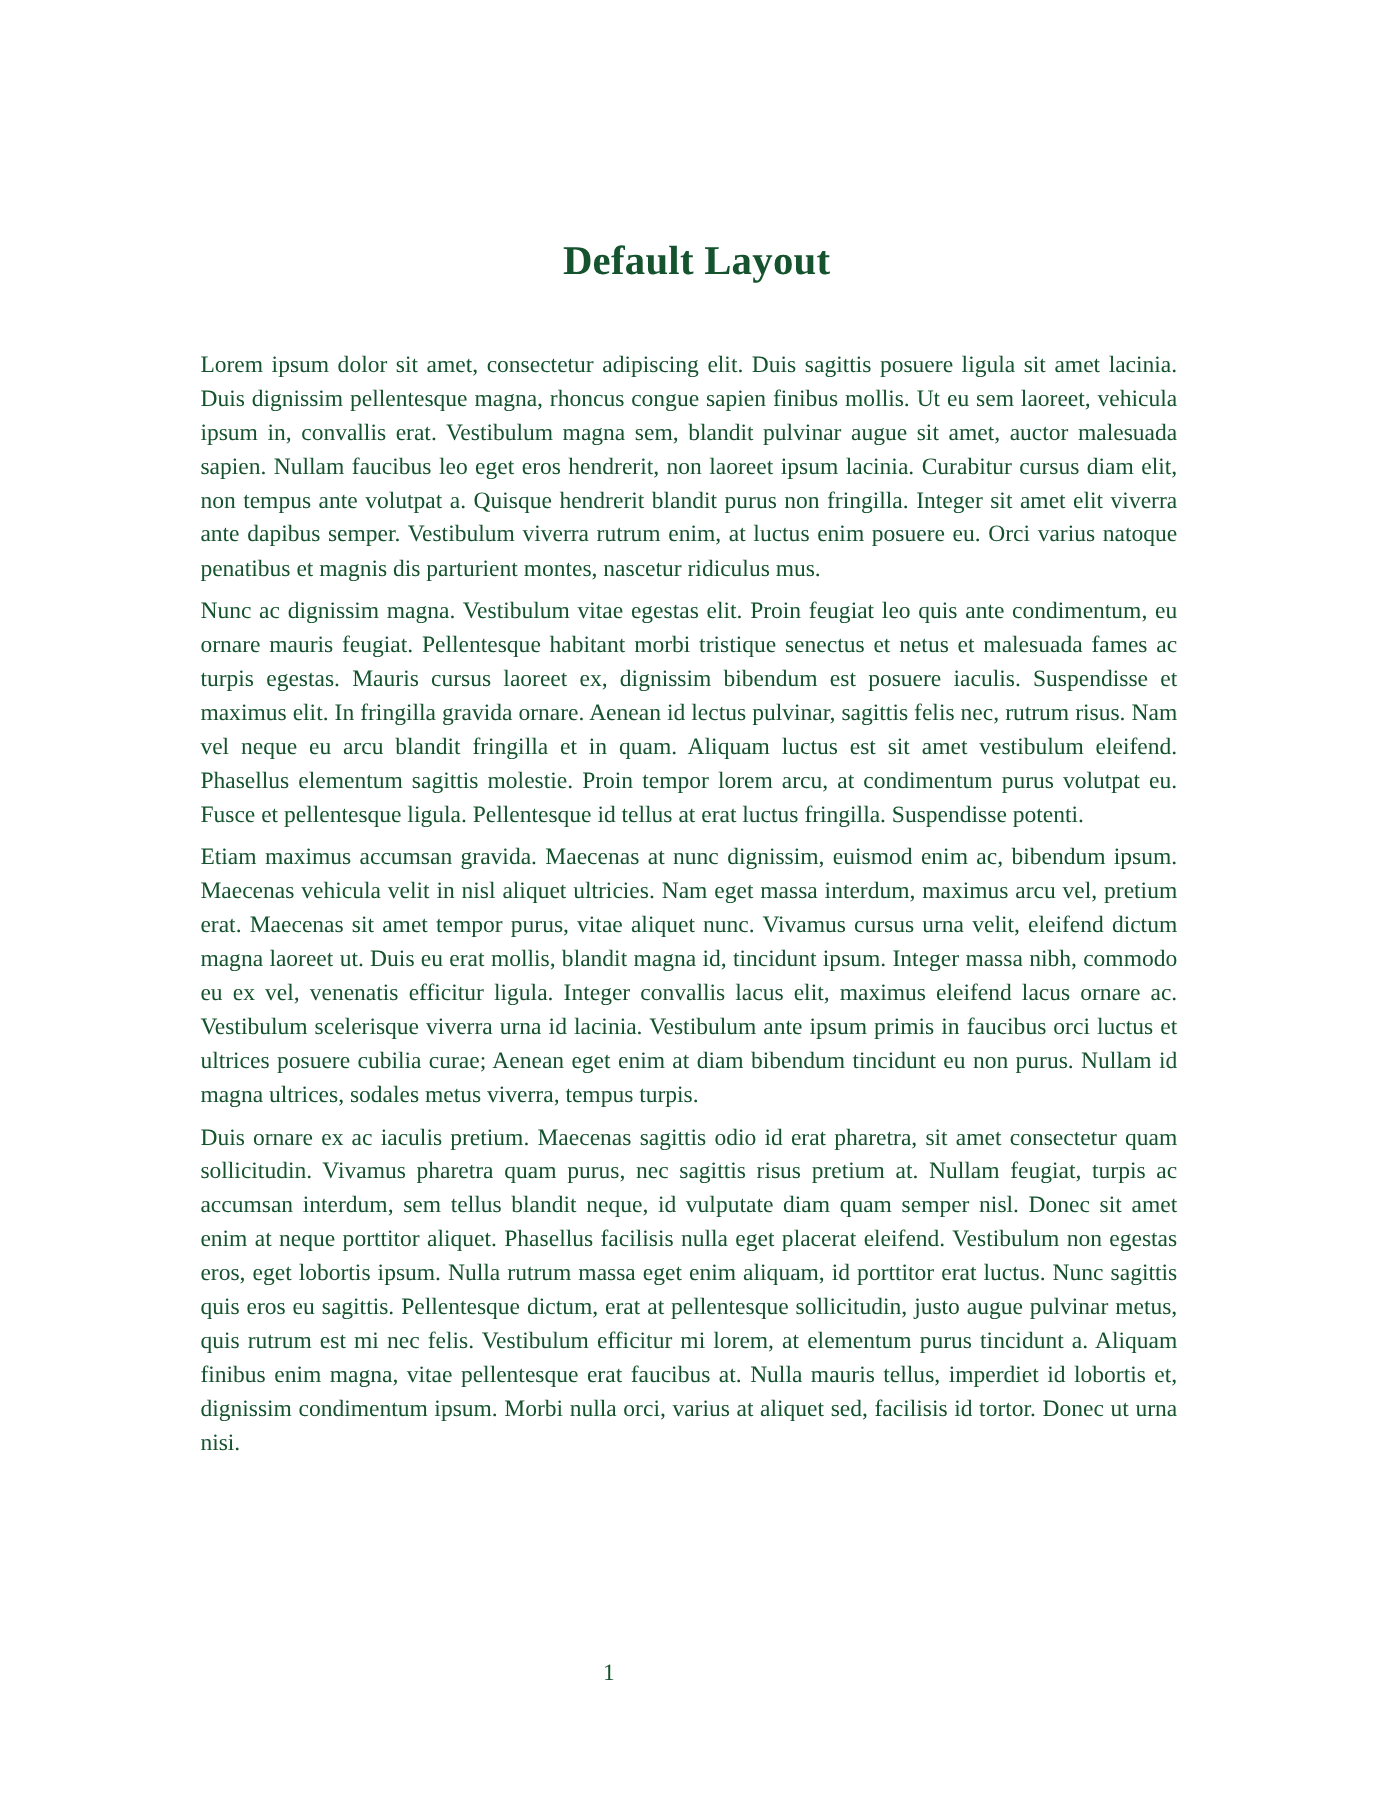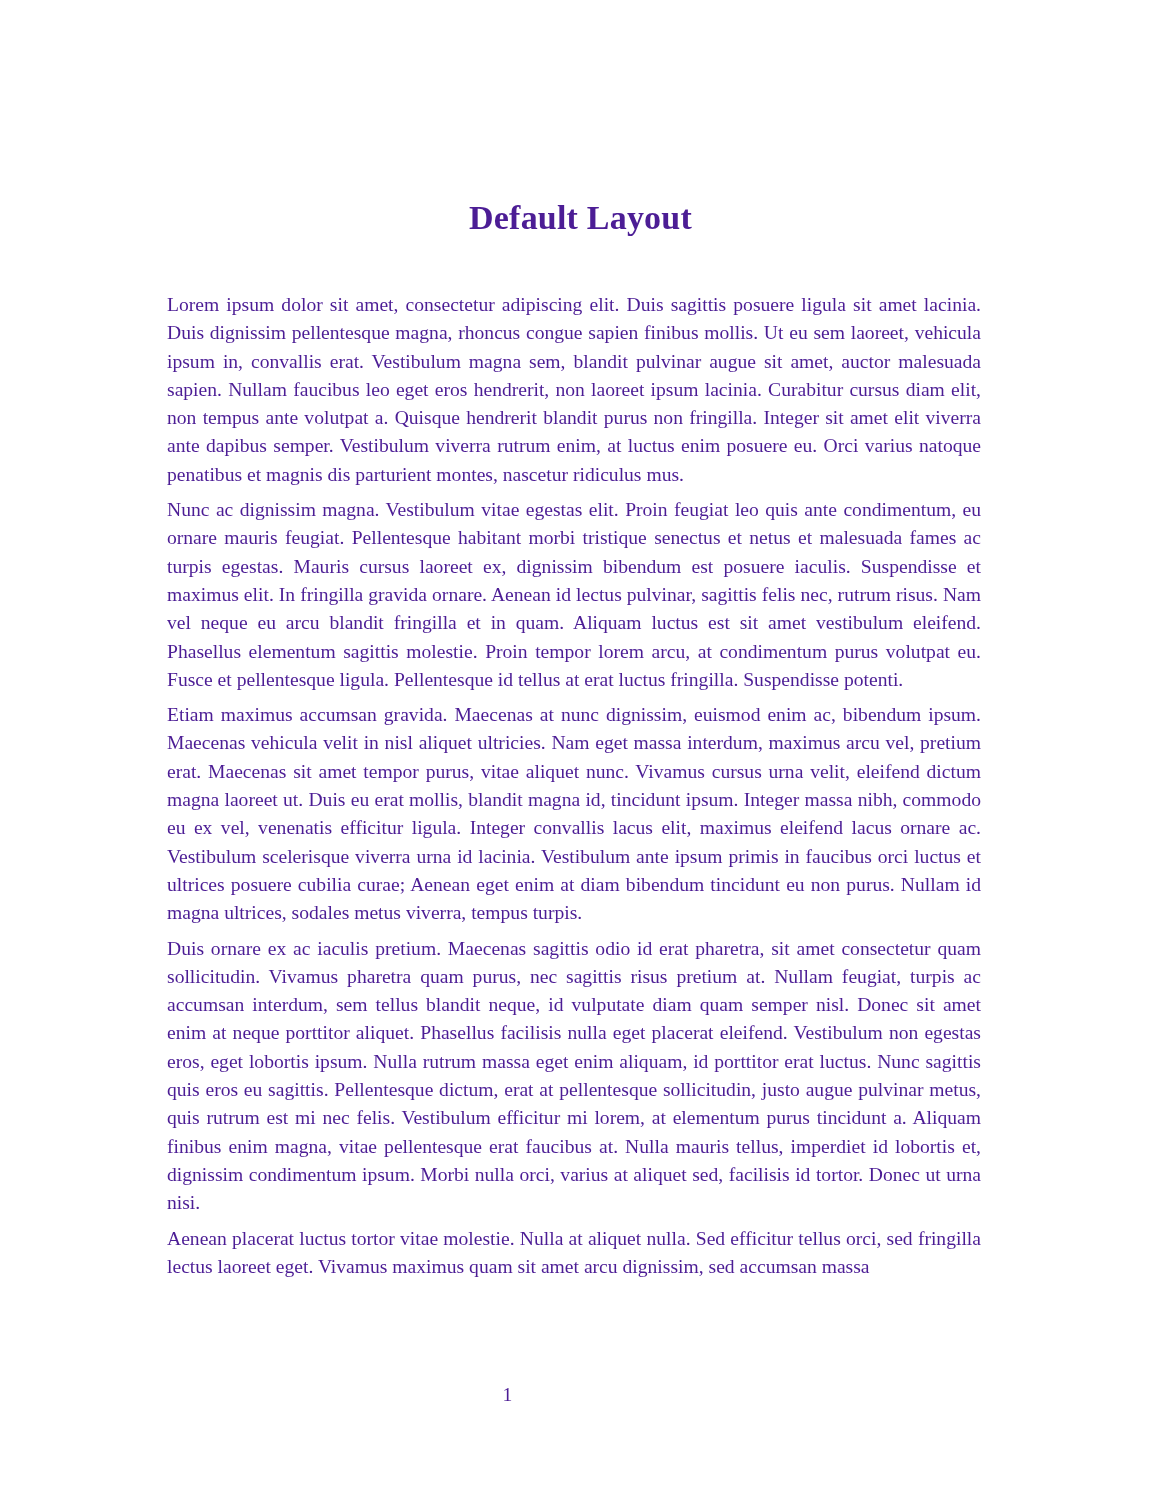--- a/index.html
+++ b/index.html
@@ -5,21 +5,21 @@
   html, body {
     margin: 0;
     padding: 0;
     background: #ffffff;
   }
   .page {
     position: relative;
     width: 1015px;
     height: 1508px;
     background: #ffffff;
-    color: #4c1d95;
+    color: #14532d;
     font-family: "Liberation Serif", "DejaVu Serif", serif;
     overflow: hidden;
   }
   .content {
     position: absolute;
     left: 167px;
     top: 0;
     width: 827px;
   }
   .title {
@@ -54,16 +54,15 @@
 </head>
 <body>
 
 <div class="page">
   <div class="content">
     <h1 class="title">Default Layout</h1>
     <p class="para">Lorem ipsum dolor sit amet, consectetur adipiscing elit. Duis sagittis posuere ligula sit amet lacinia. Duis dignissim pellentesque magna, rhoncus congue sapien finibus mollis. Ut eu sem laoreet, vehicula ipsum in, convallis erat. Vestibulum magna sem, blandit pulvinar augue sit amet, auctor malesuada sapien. Nullam faucibus leo eget eros hendrerit, non laoreet ipsum lacinia. Curabitur cursus diam elit, non tempus ante volutpat a. Quisque hendrerit blandit purus non fringilla. Integer sit amet elit viverra ante dapibus semper. Vestibulum viverra rutrum enim, at luctus enim posuere eu. Orci varius natoque penatibus et magnis dis parturient montes, nascetur ridiculus mus.</p>
     <p class="para">Nunc ac dignissim magna. Vestibulum vitae egestas elit. Proin feugiat leo quis ante condimentum, eu ornare mauris feugiat. Pellentesque habitant morbi tristique senectus et netus et malesuada fames ac turpis egestas. Mauris cursus laoreet ex, dignissim bibendum est posuere iaculis. Suspendisse et maximus elit. In fringilla gravida ornare. Aenean id lectus pulvinar, sagittis felis nec, rutrum risus. Nam vel neque eu arcu blandit fringilla et in quam. Aliquam luctus est sit amet vestibulum eleifend. Phasellus elementum sagittis molestie. Proin tempor lorem arcu, at condimentum purus volutpat eu. Fusce et pellentesque ligula. Pellentesque id tellus at erat luctus fringilla. Suspendisse potenti.</p>
     <p class="para">Etiam maximus accumsan gravida. Maecenas at nunc dignissim, euismod enim ac, bibendum ipsum. Maecenas vehicula velit in nisl aliquet ultricies. Nam eget massa interdum, maximus arcu vel, pretium erat. Maecenas sit amet tempor purus, vitae aliquet nunc. Vivamus cursus urna velit, eleifend dictum magna laoreet ut. Duis eu erat mollis, blandit magna id, tincidunt ipsum. Integer massa nibh, commodo eu ex vel, venenatis efficitur ligula. Integer convallis lacus elit, maximus eleifend lacus ornare ac. Vestibulum scelerisque viverra urna id lacinia. Vestibulum ante ipsum primis in faucibus orci luctus et ultrices posuere cubilia curae; Aenean eget enim at diam bibendum tincidunt eu non purus. Nullam id magna ultrices, sodales metus viverra, tempus turpis.</p>
     <p class="para">Duis ornare ex ac iaculis pretium. Maecenas sagittis odio id erat pharetra, sit amet consectetur quam sollicitudin. Vivamus pharetra quam purus, nec sagittis risus pretium at. Nullam feugiat, turpis ac accumsan interdum, sem tellus blandit neque, id vulputate diam quam semper nisl. Donec sit amet enim at neque porttitor aliquet. Phasellus facilisis nulla eget placerat eleifend. Vestibulum non egestas eros, eget lobortis ipsum. Nulla rutrum massa eget enim aliquam, id porttitor erat luctus. Nunc sagittis quis eros eu sagittis. Pellentesque dictum, erat at pellentesque sollicitudin, justo augue pulvinar metus, quis rutrum est mi nec felis. Vestibulum efficitur mi lorem, at elementum purus tincidunt a. Aliquam finibus enim magna, vitae pellentesque erat faucibus at. Nulla mauris tellus, imperdiet id lobortis et, dignissim condimentum ipsum. Morbi nulla orci, varius at aliquet sed, facilisis id tortor. Donec ut urna nisi.</p>
-    <p class="para">Aenean placerat luctus tortor vitae molestie. Nulla at aliquet nulla. Sed efficitur tellus orci, sed fringilla lectus laoreet eget. Vivamus maximus quam sit amet arcu dignissim, sed accumsan massa</p>
   </div>
   <div class="footer">1</div>
 </div>
 
 </body></html>

